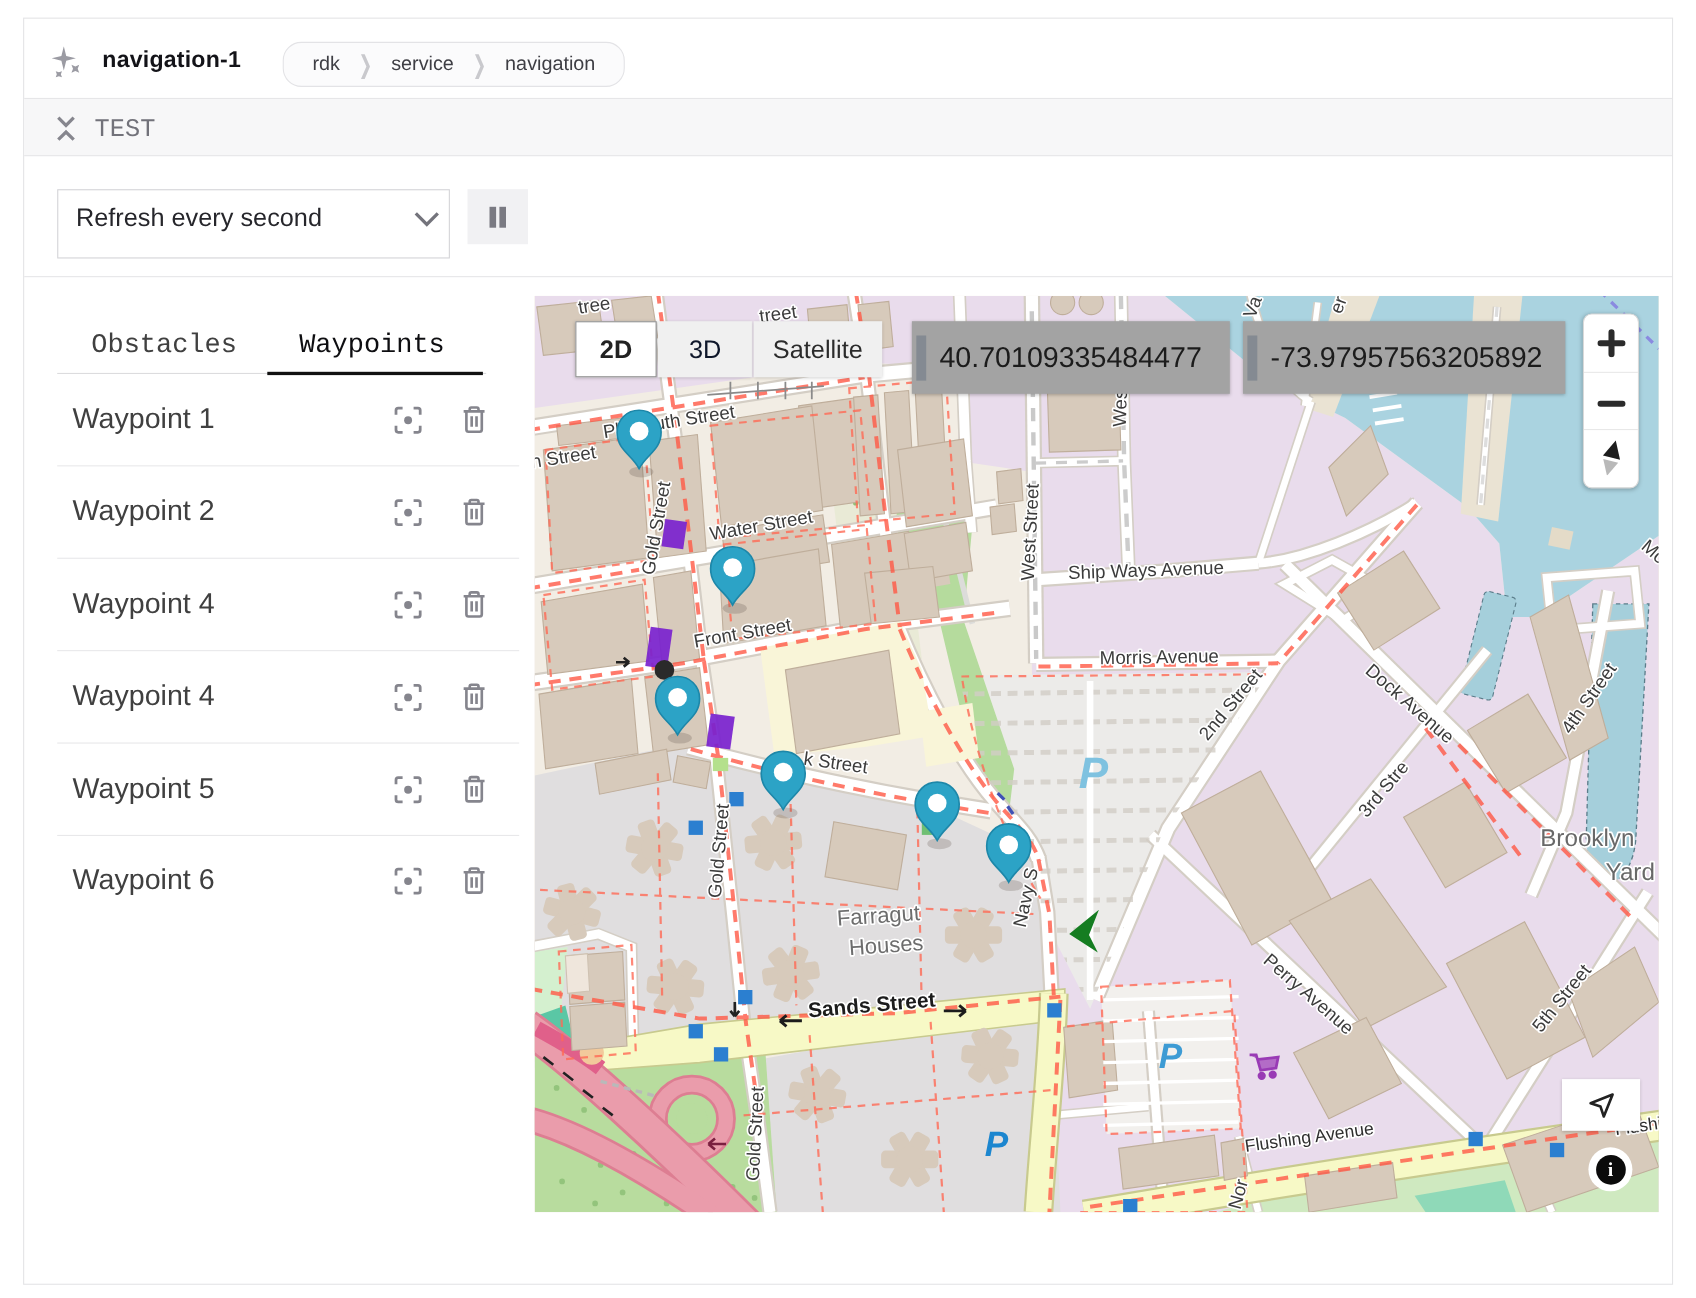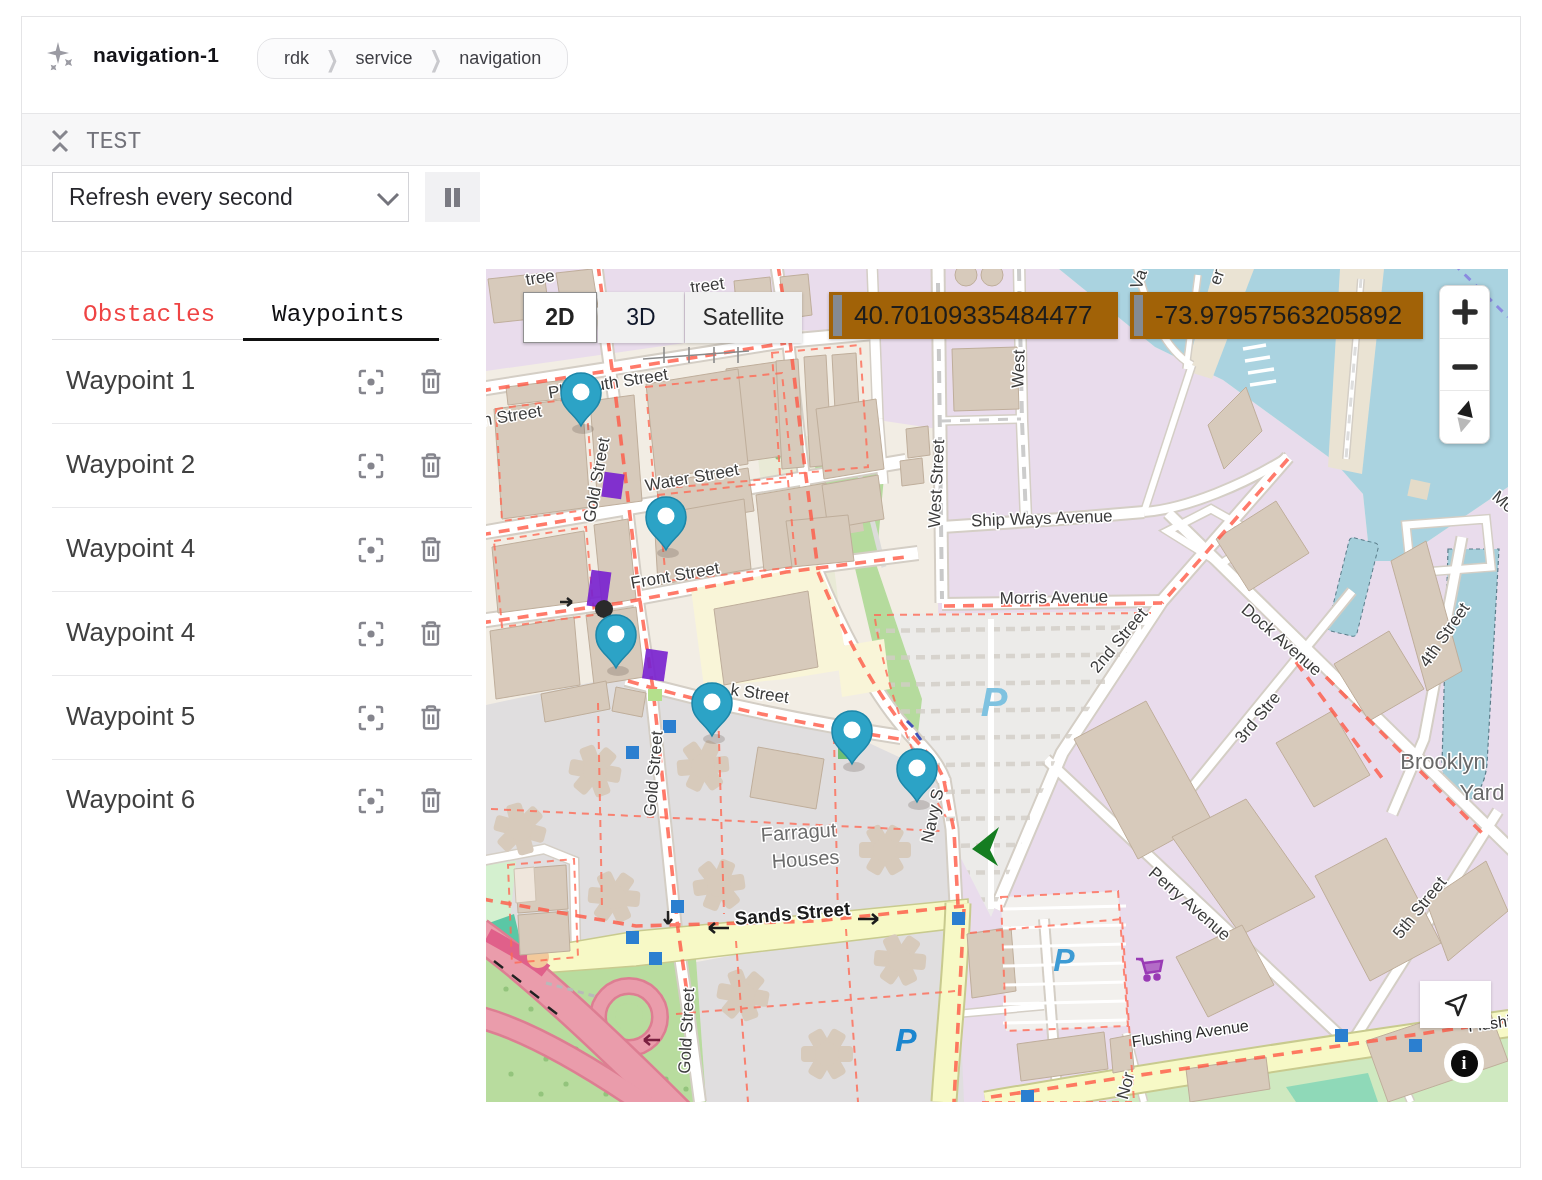--- a/index.html
+++ b/index.html
@@ -5,53 +5,53 @@
   html,body{margin:0;padding:0;}
   body{width:1542px;height:1180px;background:#fff;font-family:"Liberation Sans",sans-serif;position:relative;overflow:hidden;}
   .abs{position:absolute;}
   #card{position:absolute;left:21px;top:16px;width:1500px;height:1152px;border:1px solid #e4e4e6;background:#fff;box-sizing:border-box;}
   
   #hdr{position:absolute;left:0;top:0;width:100%;height:72px;}
   #title{position:absolute;left:71px;top:26px;font-size:21px;font-weight:bold;color:#131318;letter-spacing:0.2px;}
   #crumbs{position:absolute;left:235px;top:21px;height:41px;border:1px solid #e3e3e6;background:#fbfbfc;border-radius:17px;display:flex;align-items:center;padding:16px 26px;box-sizing:border-box;font-size:18px;color:#3e3e44;justify-content:space-between;}
   .crumbsep{color:#c9c9cd;margin:0 17px;font-size:15px;transform:scaleY(1.5);display:inline-block;}
   
-  #testbar{position:absolute;left:0;top:72px;width:100%;height:53px;background:#f7f7f8;border-top:1px solid #e6e6e8;border-bottom:1px solid #e6e6e8;box-sizing:border-box;margin-top:24px;}
+  #testbar{position:absolute;left:0;top:72px;width:100%;height:53px;background:#f7f7f8;border-top:1px solid #e6e6e8;border-bottom:1px solid #e6e6e8;box-sizing:border-box;}
   #testbar .lbl{position:absolute;left:64px;top:15px;font-size:23px;color:#72727a;font-family:"Liberation Mono",monospace;}
   
-  #selbox{position:absolute;left:30px;top:155px;width:357px;height:50px;border:1px solid #d4d4d8;background:#fff;box-sizing:border-box;}
+  #selbox{position:absolute;left:30px;top:155px;width:357px;height:63px;border:1px solid #d4d4d8;background:#fff;box-sizing:border-box;}
   #selbox .txt{position:absolute;left:16px;top:11px;font-size:23px;color:#26262b;}
   #pausebtn{position:absolute;left:403px;top:155px;width:55px;height:50px;background:#f1f1f3;}
   #pausebtn .b1,#pausebtn .b2{position:absolute;top:16px;width:6px;height:19px;background:#7a7a82;}
   #pausebtn .b1{left:20px;} #pausebtn .b2{left:29px;}
   #sep2{position:absolute;left:0;top:234px;width:100%;height:1px;background:#e6e6e8;}
   
   #tabs{position:absolute;left:0;top:252px;width:443px;}
   .tab{font-family:"Liberation Mono",monospace;font-size:24.5px;}
-  #tab1{position:absolute;left:61px;top:32px;color:#ef4444;}
+  #tab1{position:absolute;left:61px;top:32px;color:#404040;}
   #tab2{position:absolute;left:250px;top:32px;color:#0e0e11;font-weight:normal;}
   #tabline{position:absolute;left:30px;top:70px;width:390px;height:1px;background:#dcdcde;}
   #tabline2{position:absolute;left:221px;top:69px;width:196px;height:3px;background:#111;}
   
   .wprow{position:absolute;left:30px;width:420px;height:84px;}
   .wprow .nm{position:absolute;left:14px;top:26px;font-size:26px;color:#404040;}
   .wprow .ic1{position:absolute;left:306px;top:30px;}
   .wprow .ic2{position:absolute;left:367px;top:29px;}
   .wpsep{position:absolute;left:30px;width:420px;height:1px;background:#e8e8ea;}
   
   #docmd{position:absolute;left:0;top:1100px;width:100%;height:50px;background:#f7f7f8;border-top:1px solid #e6e6e8;box-sizing:border-box;}
   #docmd .lbl{position:absolute;left:64px;top:12px;font-size:23px;color:#72727a;font-family:"Liberation Mono",monospace;}
   
   #map{position:absolute;left:464px;top:252px;width:1022px;height:833px;overflow:hidden;background:#f1ece3;}
   
   .mbtn{position:absolute;top:23px;height:51px;box-sizing:border-box;display:flex;align-items:center;justify-content:center;font-size:23px;}
   #b2d{left:37px;width:74px;background:#fff;border:1px solid #909090;font-weight:bold;color:#222;box-shadow:0 1px 3px rgba(0,0,0,.25);}
   #b3d{left:112px;width:86px;background:#f0f0f0;color:#0f172a;box-shadow:0 1px 3px rgba(0,0,0,.2);}
   #bsat{left:199px;width:117px;background:#f0f0f0;color:#2b2b2b;box-shadow:0 1px 3px rgba(0,0,0,.2);}
-  .coord{position:absolute;top:23px;height:47px;background:#a16207;box-shadow:0 1px 3px rgba(0,0,0,.25);font-size:26px;color:#1c1c1c;display:flex;align-items:center;}
+  .coord{position:absolute;top:23px;height:66px;background:#a3a3a3;box-shadow:0 1px 3px rgba(0,0,0,.25);font-size:26px;color:#1c1c1c;display:flex;align-items:center;}
   .coord .bar{width:9px;height:41px;background:#848a92;margin-left:4px;margin-right:12px;}
   #coord1{left:343px;width:289px;}
   #coord2{left:644px;width:293px;}
   #zoomctl{position:absolute;left:953px;top:16px;width:51px;height:159px;background:#fff;border-radius:8px;border:1px solid #d9d9d9;box-shadow:0 1px 4px rgba(0,0,0,.25);box-sizing:border-box;}
   #zoomctl .zsep{position:absolute;left:0;width:100%;height:1px;background:#e8e8e8;}
   #locbtn{position:absolute;left:934px;top:712px;width:71px;height:47px;background:#fff;box-shadow:0 1px 3px rgba(0,0,0,.2);display:flex;align-items:center;justify-content:center;}
   #infobtn{position:absolute;left:958px;top:774px;width:40px;height:40px;border-radius:20px;background:#fff;display:flex;align-items:center;justify-content:center;}
   #infobtn .in{width:27px;height:27px;border-radius:14px;background:#0b0b0b;color:#fff;display:flex;align-items:center;justify-content:center;font-size:18px;font-weight:bold;font-family:"Liberation Serif",serif;}
 </style>
 </head>

